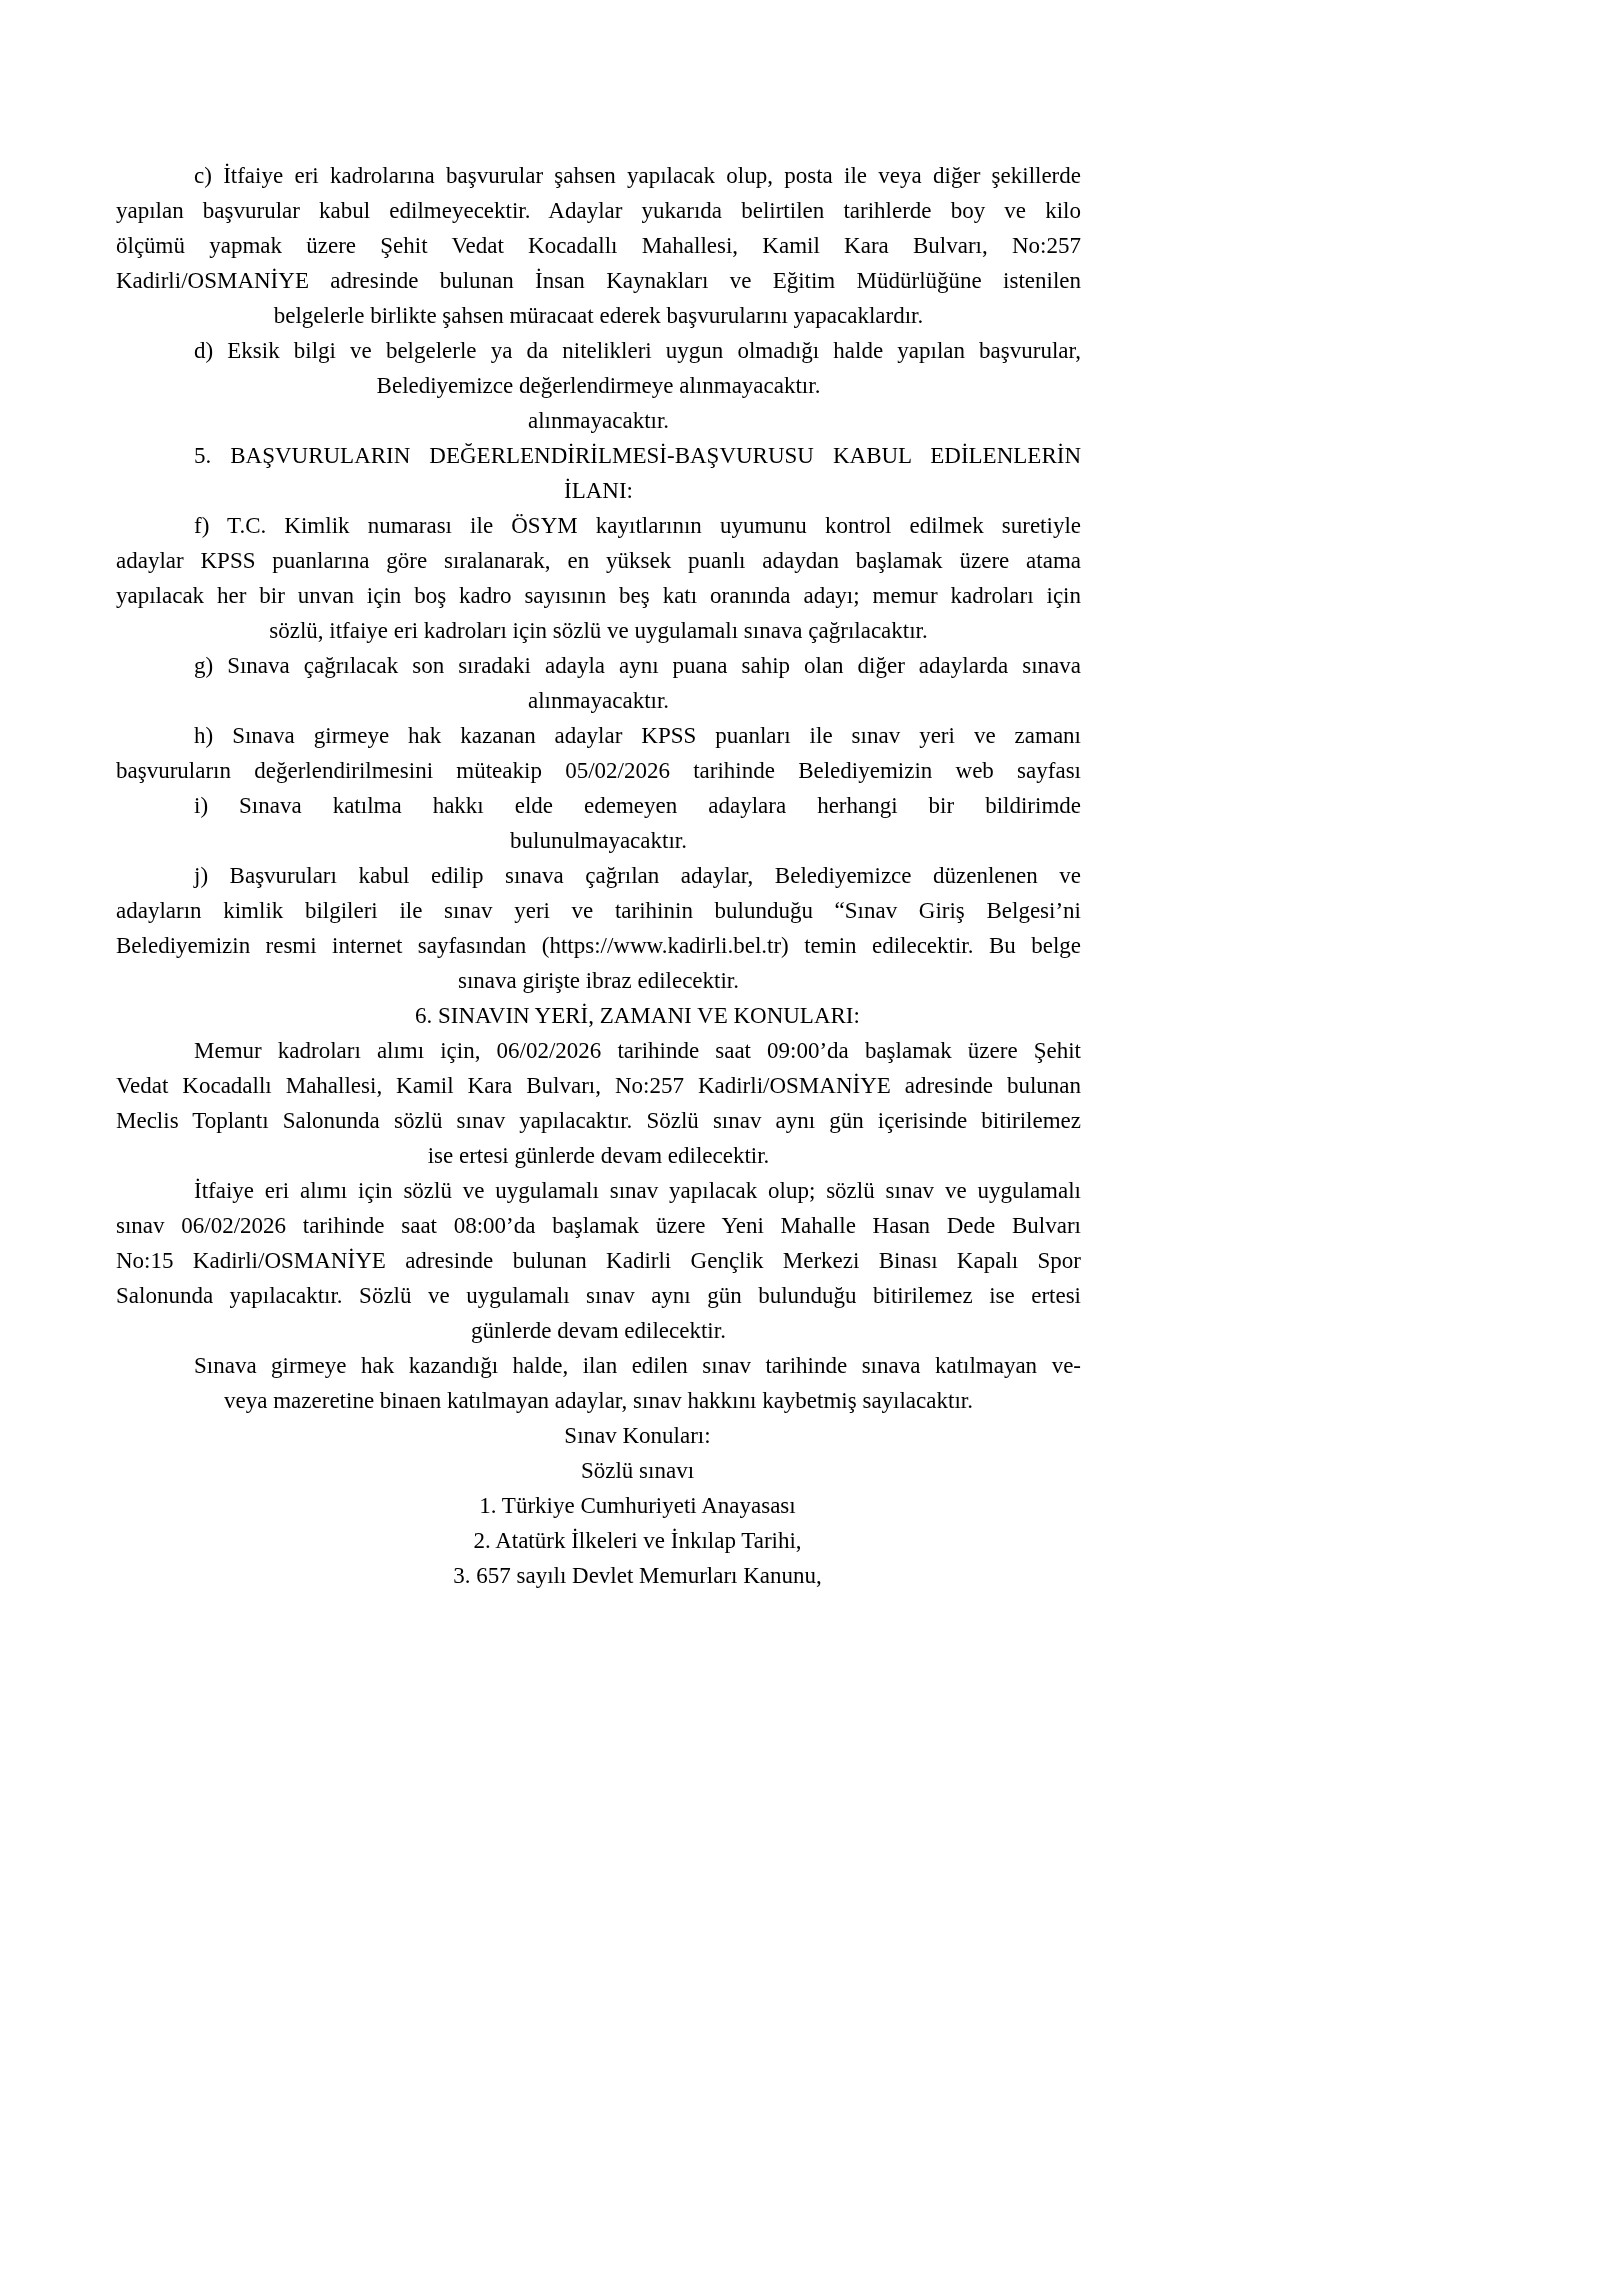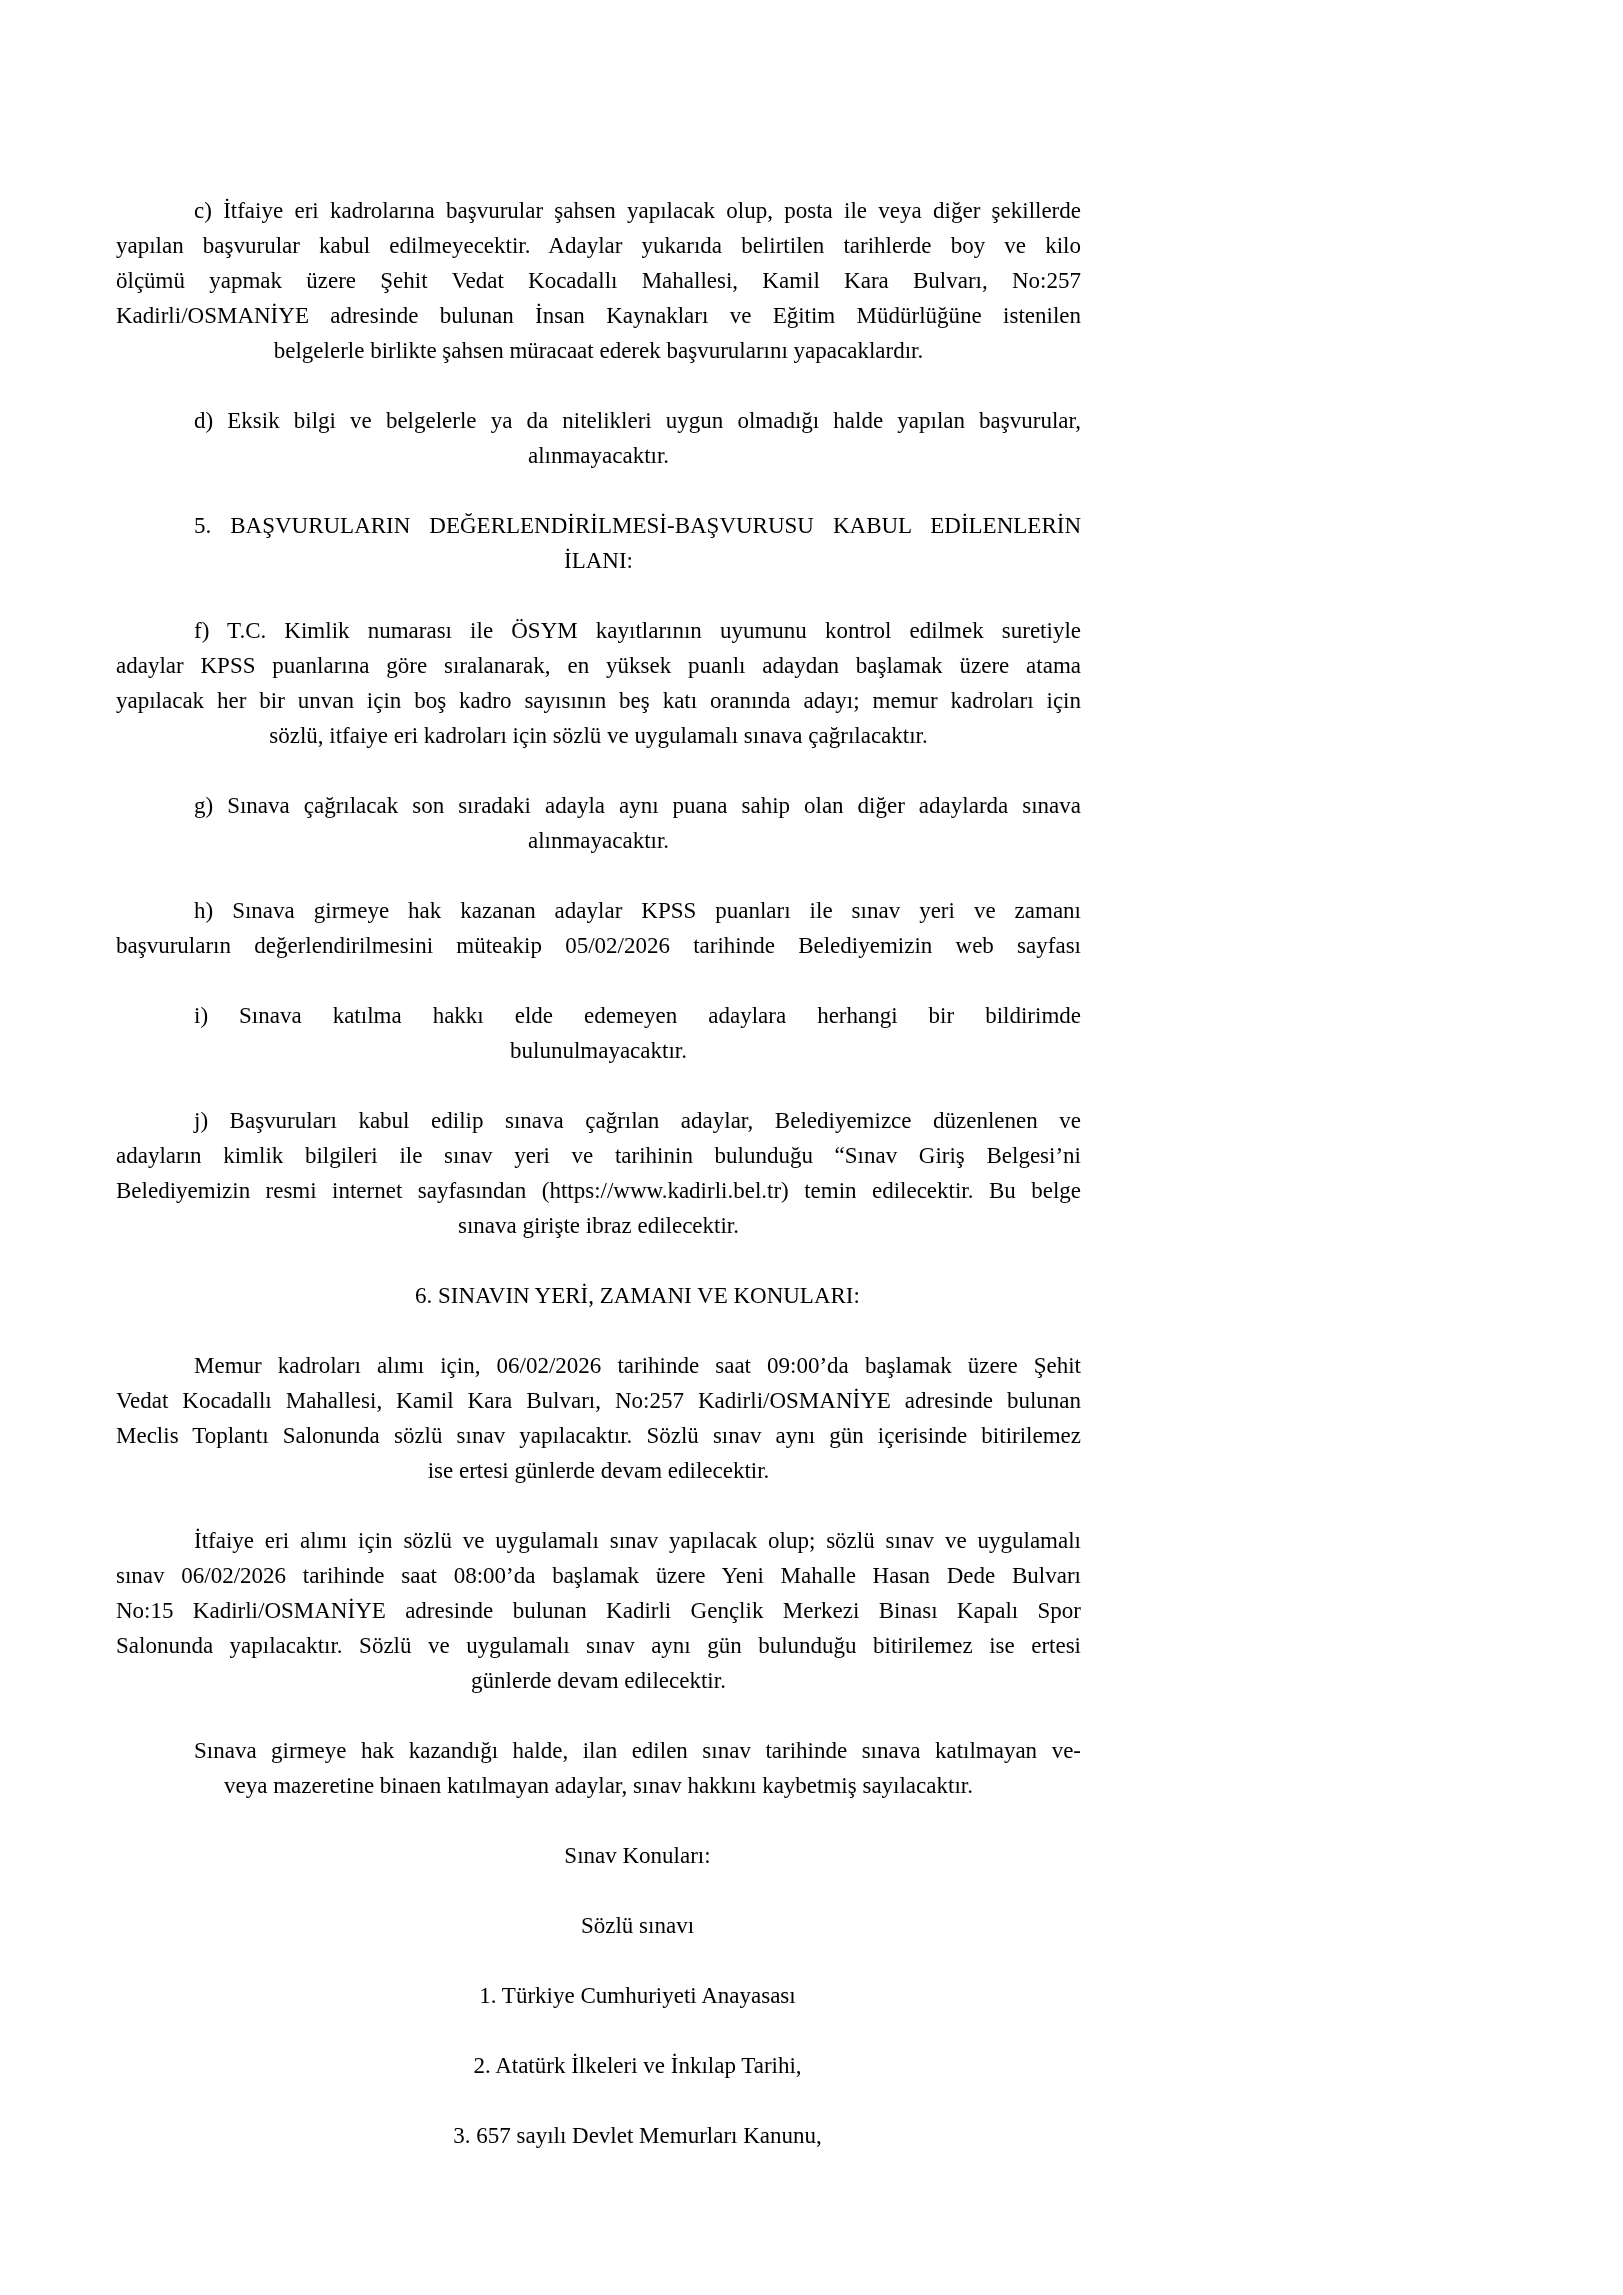--- a/index.html
+++ b/index.html
@@ -7,35 +7,36 @@
   .page {
     position: absolute; left: 0; top: 0; width: 1623px; height: 2295px; background: #ffffff;
   }
   .text-block {
     position: absolute; left: 116px; top: 158px; width: 965px;
     font-family: "Liberation Serif", "DejaVu Serif", serif;
     font-size: 23px; line-height: 35px; color: #000000;
   }
   .line { height: 35px; white-space: nowrap; overflow: visible; }
   .line.j { text-align: justify; text-align-last: justify; white-space: normal; }
-  .line.indent { padding-left: 78px; margin-top: 35px; }
+  .line.indent { padding-left: 78px; }
   .line.l { text-align: center; }
 </style>
 </head>
 <body>
 
 <div class="page">
   <div class="text-block" id="text-block">
 
     <div class="line indent j">c) İtfaiye eri kadrolarına başvurular şahsen yapılacak olup, posta ile veya diğer şekillerde</div>
     <div class="line j">yapılan başvurular kabul edilmeyecektir. Adaylar yukarıda belirtilen tarihlerde boy ve kilo</div>
     <div class="line j">ölçümü yapmak üzere Şehit Vedat Kocadallı Mahallesi, Kamil Kara Bulvarı, No:257</div>
     <div class="line j">Kadirli/OSMANİYE adresinde bulunan İnsan Kaynakları ve Eğitim Müdürlüğüne istenilen</div>
     <div class="line l">belgelerle birlikte şahsen müracaat ederek başvurularını yapacaklardır.</div>
     <div class="line indent j">d) Eksik bilgi ve belgelerle ya da nitelikleri uygun olmadığı halde yapılan başvurular,</div>
+    <div class="line l">Belediyemizce değerlendirmeye alınmayacaktır.</div>
     <div class="line l">alınmayacaktır.</div>
     <div class="line indent j">5. BAŞVURULARIN DEĞERLENDİRİLMESİ-BAŞVURUSU KABUL EDİLENLERİN</div>
     <div class="line l">İLANI:</div>
     <div class="line indent j">f) T.C. Kimlik numarası ile ÖSYM kayıtlarının uyumunu kontrol edilmek suretiyle</div>
     <div class="line j">adaylar KPSS puanlarına göre sıralanarak, en yüksek puanlı adaydan başlamak üzere atama</div>
     <div class="line j">yapılacak her bir unvan için boş kadro sayısının beş katı oranında adayı; memur kadroları için</div>
     <div class="line l">sözlü, itfaiye eri kadroları için sözlü ve uygulamalı sınava çağrılacaktır.</div>
     <div class="line indent j">g) Sınava çağrılacak son sıradaki adayla aynı puana sahip olan diğer adaylarda sınava</div>
     <div class="line l">alınmayacaktır.</div>
     <div class="line indent j">h) Sınava girmeye hak kazanan adaylar KPSS puanları ile sınav yeri ve zamanı</div>

